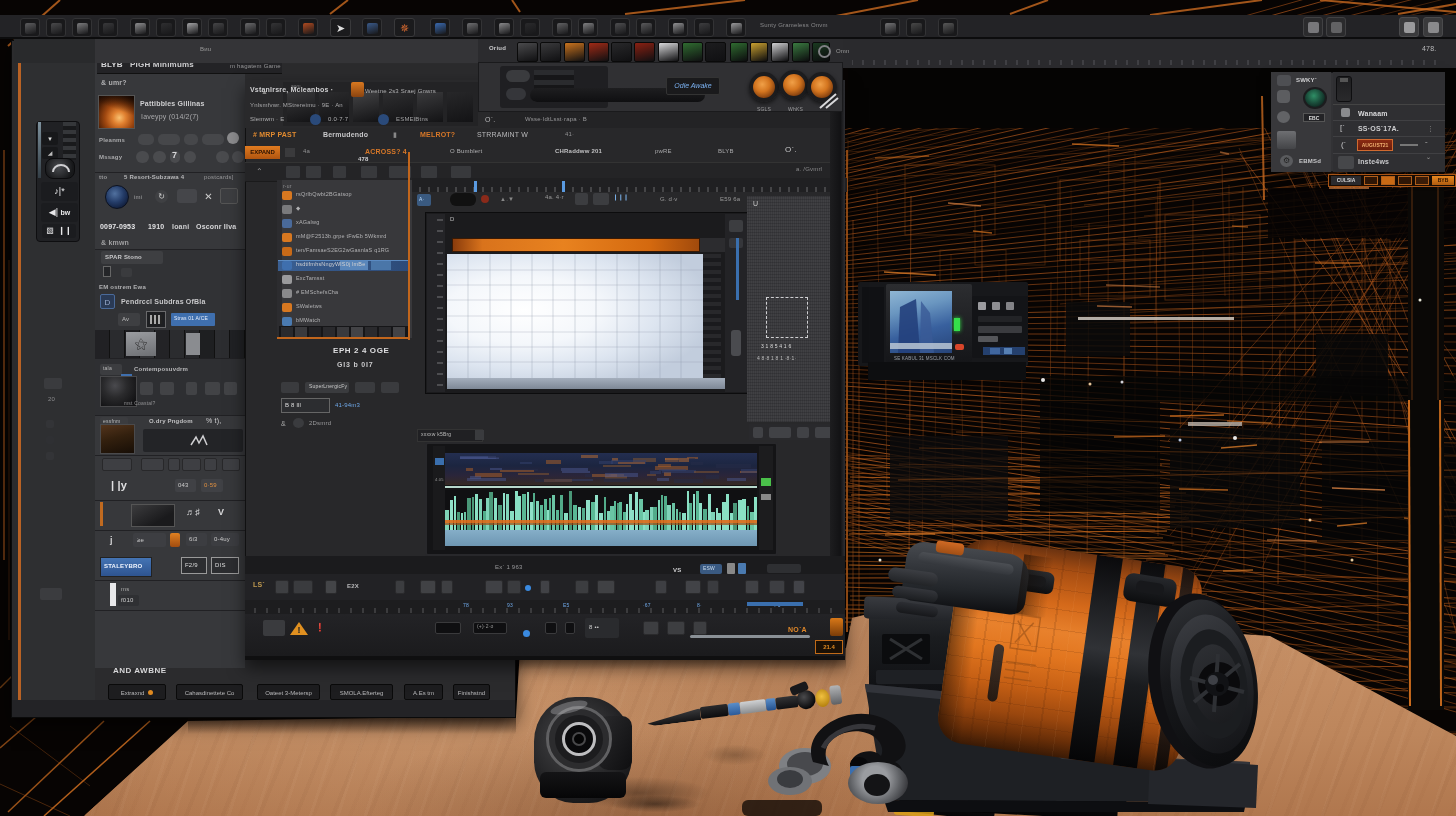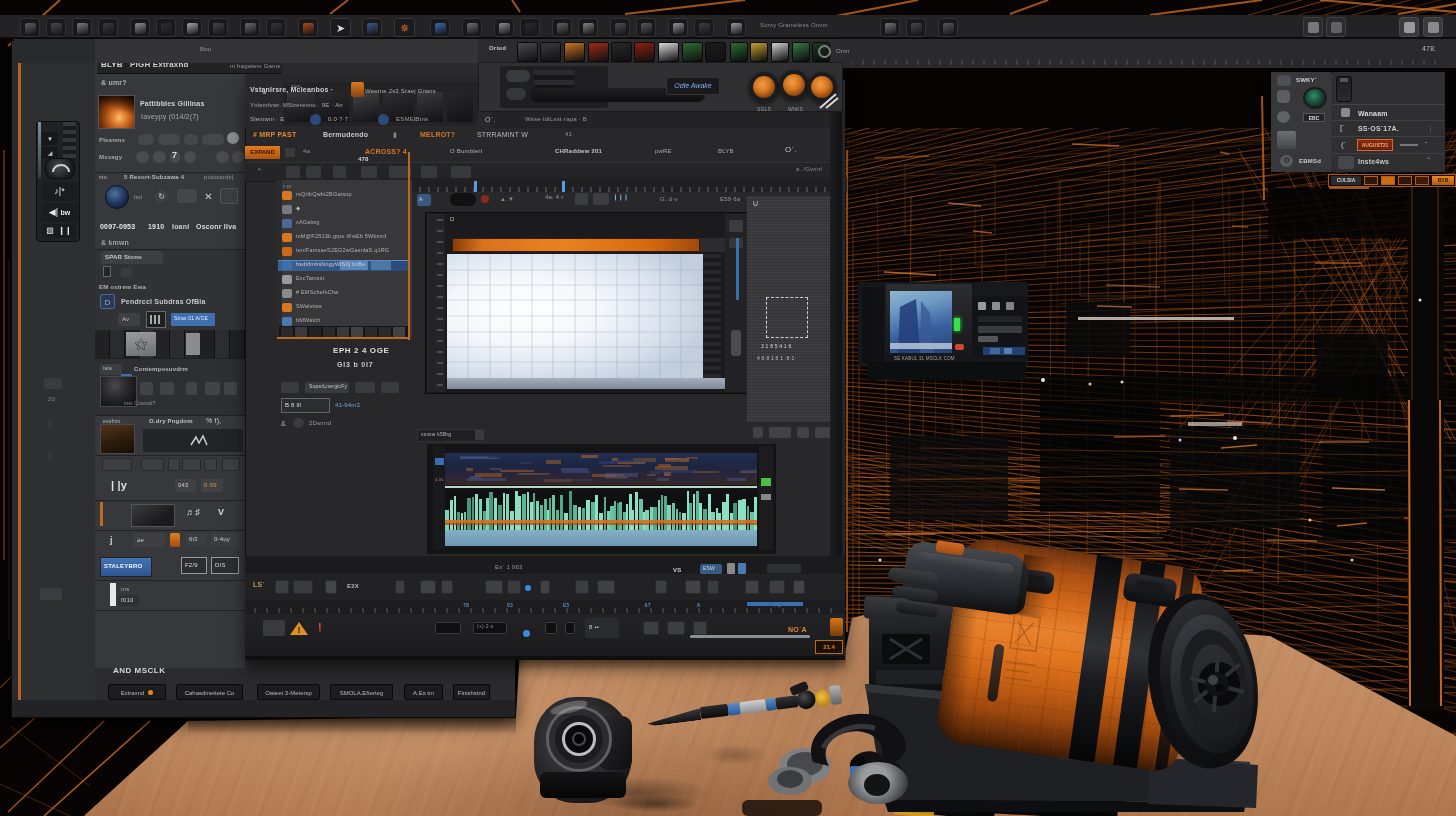--- a/index.html
+++ b/index.html
@@ -521,21 +521,21 @@
     <div class="a" style="left:33px;top:703px;width:50px;height:13px;background:#343436;border-radius:2px"></div>
     <div class="t" style="left:37px;top:706px;font-size:7px;color:#8a8a8c;font-weight:400;letter-spacing:.4px">Sandstone</div>
     <div class="a" style="left:95px;top:40px;width:150px;height:628px;background:#37383b"></div>
     <div class="a" style="left:95px;top:40px;width:150px;height:16px;background:#2c2d2f"></div>
     <div class="a" style="left:135px;top:42px;width:100px;height:13px;background:#222326"></div>
     <div class="a" style="left:176px;top:41px;width:11px;height:12px;background:linear-gradient(180deg,#d07020,#8a4410);border-radius:2px"></div>
     <div class="t" style="left:142px;top:45px;font-size:6px;color:#909092;font-weight:400;">BIN</div>
     <div class="a" style="left:210px;top:42px;width:14px;height:12px;background:#3a3b3d;border-radius:2px"></div>
     <div class="a" style="left:97px;top:55px;width:185px;height:19px;background:#232326;border-bottom:1px solid #111"></div>
     <div class="t" style="left:101px;top:61px;font-size:8px;color:#d8d8da;font-weight:700;">BLYB</div>
-    <div class="t" style="left:130px;top:61px;font-size:8px;color:#cfcfd1;font-weight:700;">PIGH  Extraxnd</div>
+    <div class="t" style="left:130px;top:61px;font-size:8px;color:#cfcfd1;font-weight:700;">PIGH  Minimums</div>
     <div class="t" style="left:230px;top:63px;font-size:6px;color:#98989a;font-weight:400;">m hagatem  Game</div>
     <div class="t" style="left:101px;top:79px;font-size:7px;color:#b0b0b2;font-weight:700;">&amp; umr?</div>
     <div class="a" style="left:98px;top:95px;width:37px;height:34px;background:linear-gradient(200deg,rgba(10,4,2,0.85) 0%,rgba(10,4,2,0) 45%),radial-gradient(circle at 58% 68%,#f8c070 0%,#e08030 22%,#a04810 48%,#4a1e06 78%,#1e0c04 100%);border:1px solid #555"></div>
     <div class="t" style="left:140px;top:100px;font-size:7px;color:#cfcfd1;font-weight:700;">Pattibbles Gillinas</div>
     <div class="t" style="left:141px;top:113px;font-size:7px;color:#aaaaac;font-weight:400;">Iaveypy (014/2(7)</div>
     <div class="t" style="left:99px;top:137px;font-size:6px;color:#a8a8aa;font-weight:700;">Pleanms</div>
     <div class="a" style="left:138px;top:134px;width:16px;height:11px;background:#46474a;border-radius:5px"></div>
     <div class="a" style="left:158px;top:134px;width:22px;height:11px;background:#46474a;border-radius:5px"></div>
     <div class="a" style="left:184px;top:134px;width:14px;height:11px;background:#46474a;border-radius:5px"></div>
     <div class="a" style="left:202px;top:134px;width:22px;height:11px;background:#46474a;border-radius:5px"></div>
@@ -656,21 +656,21 @@
     <div class="a" style="left:95px;top:172px;width:150px;height:1px;background:#212124"></div>
     <div class="a" style="left:95px;top:249px;width:150px;height:1px;background:#212124"></div>
     <div class="a" style="left:95px;top:358px;width:150px;height:1px;background:#212124"></div>
     <div class="a" style="left:95px;top:415px;width:150px;height:1px;background:#212124"></div>
     <div class="a" style="left:95px;top:455px;width:150px;height:1px;background:#212124"></div>
     <div class="a" style="left:95px;top:500px;width:150px;height:1px;background:#212124"></div>
     <div class="a" style="left:95px;top:530px;width:150px;height:1px;background:#212124"></div>
     <div class="a" style="left:95px;top:580px;width:150px;height:1px;background:#212124"></div>
     <div class="a" style="left:95px;top:610px;width:150px;height:1px;background:#212124"></div>
     <div class="a" style="left:12px;top:700px;width:503px;height:17px;background:#232326"></div>
-    <div class="t" style="left:113px;top:667px;font-size:8px;color:#d8d8da;font-weight:700;letter-spacing:.5px">AND MSCLK</div>
+    <div class="t" style="left:113px;top:667px;font-size:8px;color:#d8d8da;font-weight:700;letter-spacing:.5px">AND AWBNE</div>
     <div class="a" style="left:108px;top:684px;width:58px;height:16px;background:#1d1d1f;border:1px solid #0a0a0a;border-radius:2px">
       <span style="color:#b8b8ba;font-size:6px;line-height:16px;display:block;text-align:center;overflow:hidden">Extraxnd<span style="display:inline-block;width:5px;height:5px;background:#e08a20;border-radius:50%;margin-left:4px"></span></span>
     </div>
     <div class="a" style="left:176px;top:684px;width:67px;height:16px;background:#1d1d1f;border:1px solid #0a0a0a;border-radius:2px">
       <span style="color:#b8b8ba;font-size:6px;line-height:16px;display:block;text-align:center;overflow:hidden">Cahasdinettete Co</span>
     </div>
     <div class="a" style="left:257px;top:684px;width:63px;height:16px;background:#1d1d1f;border:1px solid #0a0a0a;border-radius:2px">
       <span style="color:#b8b8ba;font-size:6px;line-height:16px;display:block;text-align:center;overflow:hidden">Oateet 3-Metersp</span>
     </div>
     <div class="a" style="left:330px;top:684px;width:63px;height:16px;background:#1d1d1f;border:1px solid #0a0a0a;border-radius:2px">

